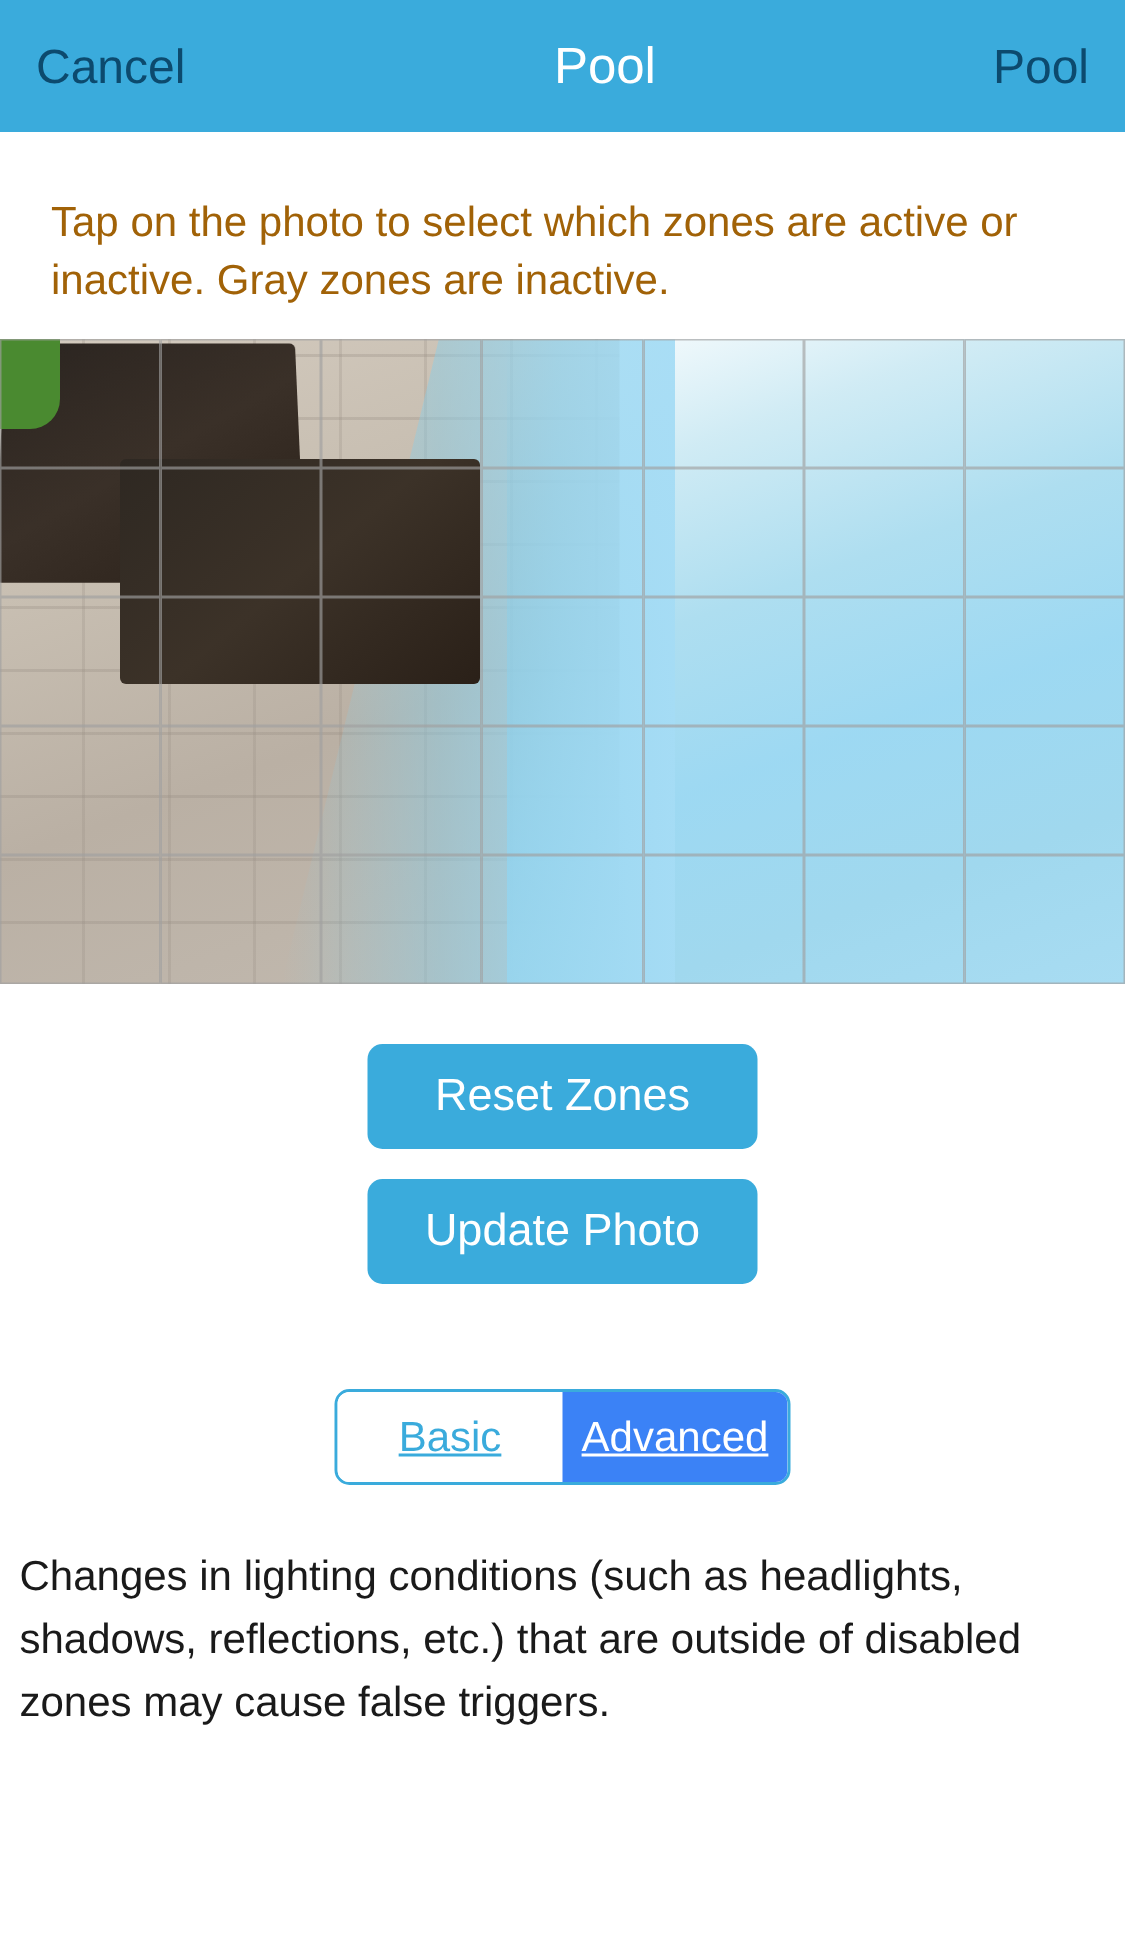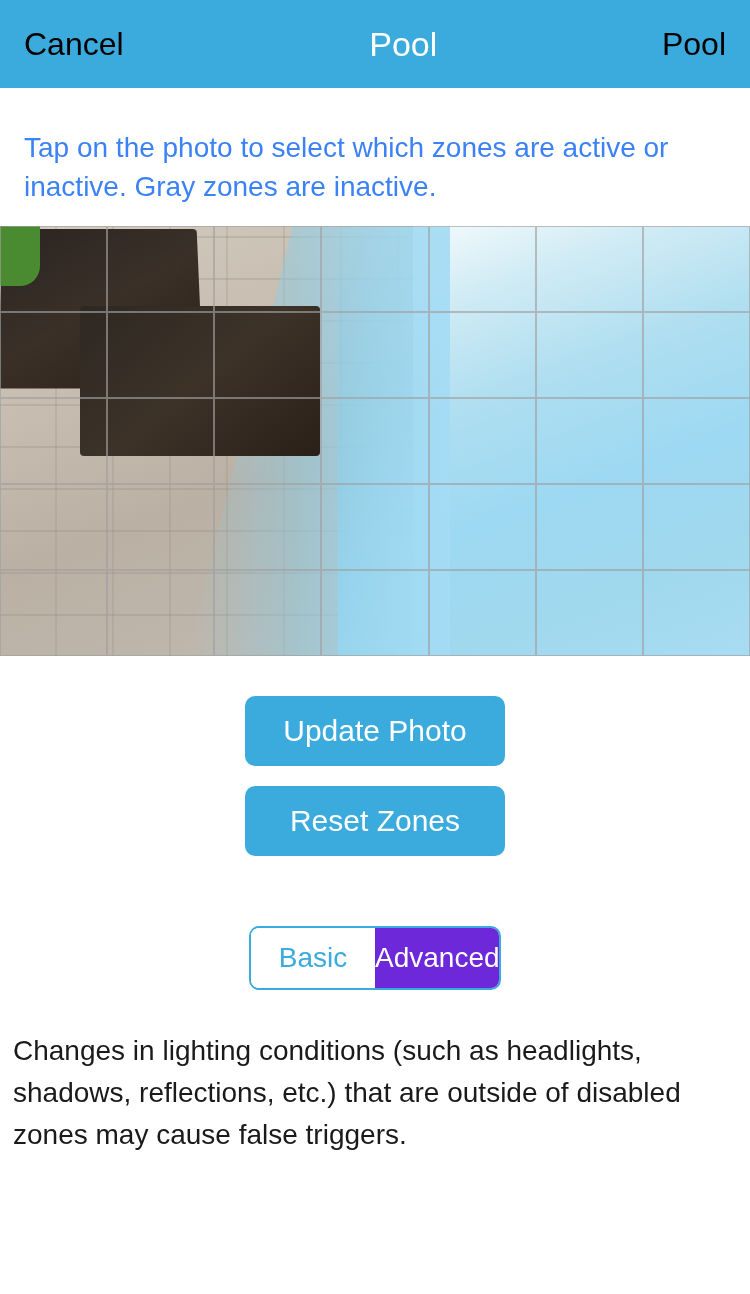--- a/index.html
+++ b/index.html
@@ -16,39 +16,39 @@
     .header {
       width: 750px;
       height: 88px;
       background: #3aabdc;
       display: flex;
       align-items: center;
       justify-content: space-between;
       padding: 0 24px;
     }
     .header-btn {
-      color: #000000;
+      color: #0c4a6e;
       font-size: 32px;
       font-weight: 400;
       background: none;
       border: none;
       cursor: pointer;
     }
     .header-title {
       color: #ffffff;
       font-size: 34px;
       font-weight: 500;
       margin-left: 21px;
     }
 
     
     .instruction {
-      padding: 40px 32px 20px 24px;
+      padding: 40px 32px 20px 34px;
       font-size: 28px;
-      color: #3b82f6;
+      color: #a16207;
       line-height: 1.4;
     }
 
     
     .photo-grid-container {
       width: 750px;
       height: 430px;
       position: relative;
       overflow: hidden;
     }
@@ -170,34 +170,35 @@
     }
 
     .toggle-group {
       display: flex;
       border: 2px solid #3aabdc;
       border-radius: 10px;
       overflow: hidden;
     }
 
     .toggle-btn {
-      width: 124px;
+      width: 150px;
       height: 60px;
       border: none;
       font-size: 28px;
       cursor: pointer;
+      text-decoration: underline;
     }
 
     .toggle-btn.inactive {
       background: #ffffff;
       color: #3aabdc;
     }
 
     .toggle-btn.active {
-      background: #6d28d9;
+      background: #3b82f6;
       color: #ffffff;
     }
 
     
     .description {
       padding: 10px 32px 40px 13px;
       font-size: 28px;
       color: #1a1a1a;
       line-height: 1.5;
     }
@@ -270,22 +271,22 @@
     <div class="grid-overlay-cell"></div>
     <div class="grid-overlay-cell"></div>
     <div class="grid-overlay-cell"></div>
     <div class="grid-overlay-cell"></div>
     <div class="grid-overlay-cell"></div>
     <div class="grid-overlay-cell"></div>
   </div>
 </div>
 
 <div class="buttons-area">
+  <button class="action-btn">Reset Zones</button>
   <button class="action-btn">Update Photo</button>
-  <button class="action-btn">Reset Zones</button>
 </div>
 
 <div class="toggle-container">
   <div class="toggle-group">
     <button class="toggle-btn inactive">Basic</button>
     <button class="toggle-btn active">Advanced</button>
   </div>
 </div>
 
 <p class="description">Changes in lighting conditions (such as headlights, shadows, reflections, etc.) that are outside of disabled zones may cause false triggers.</p>

